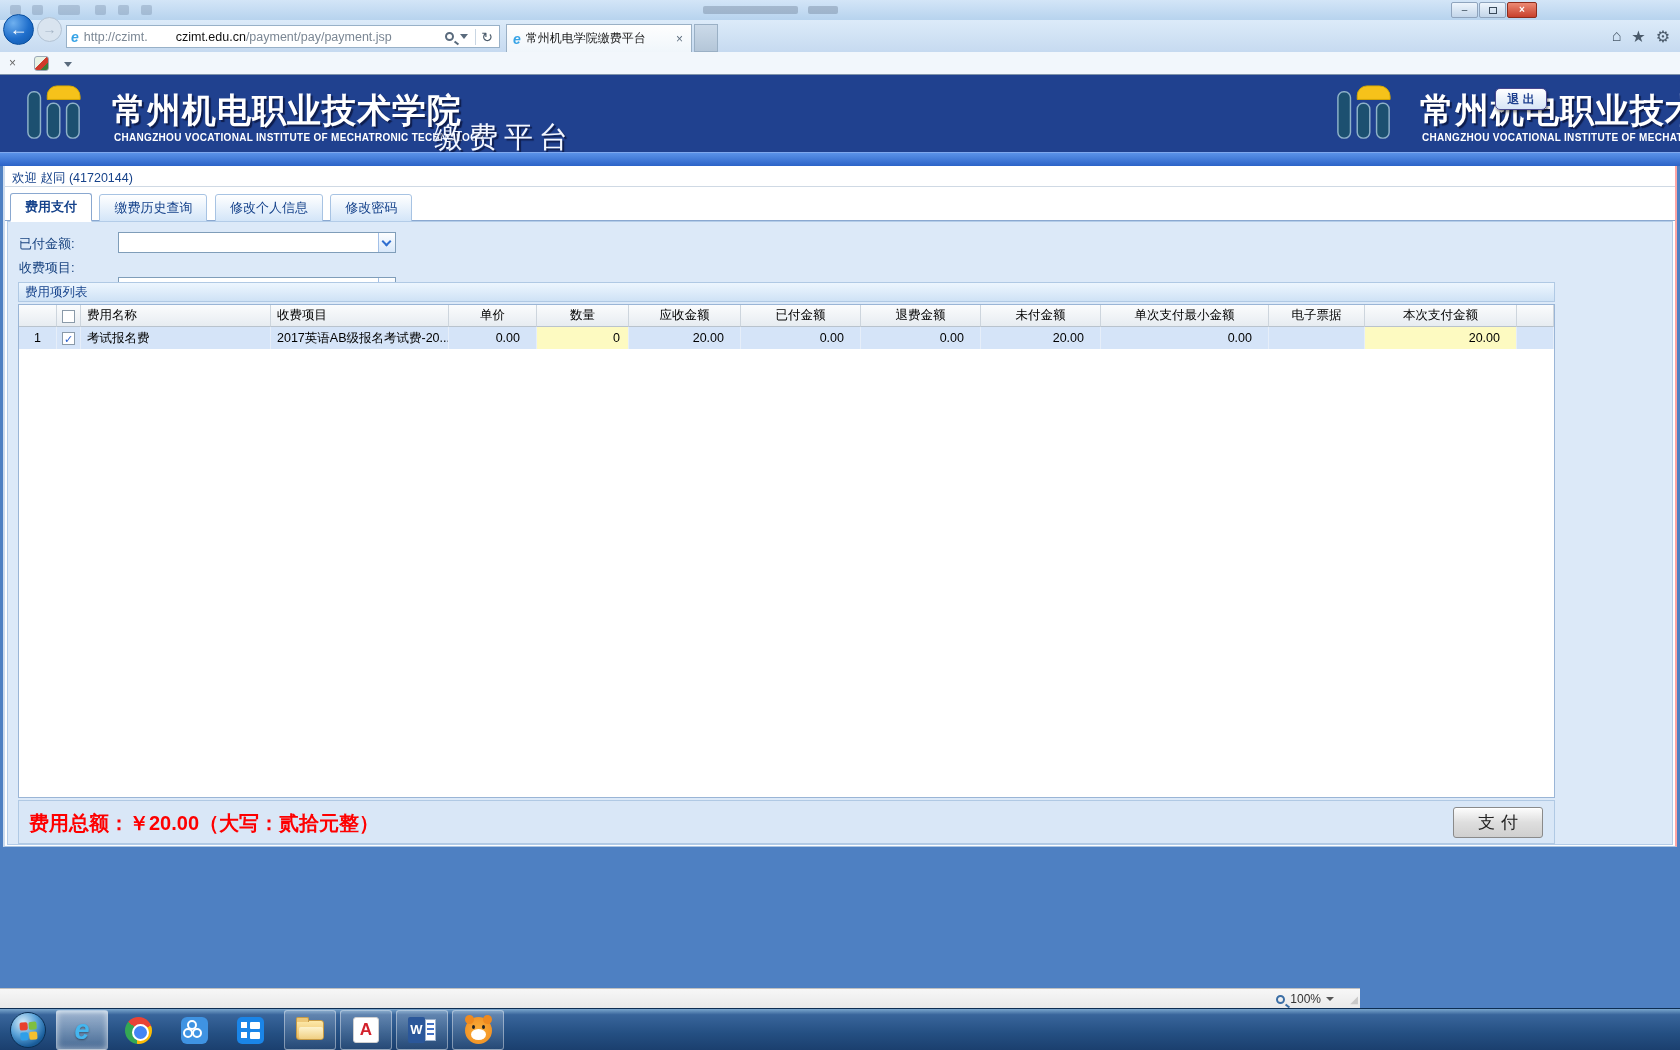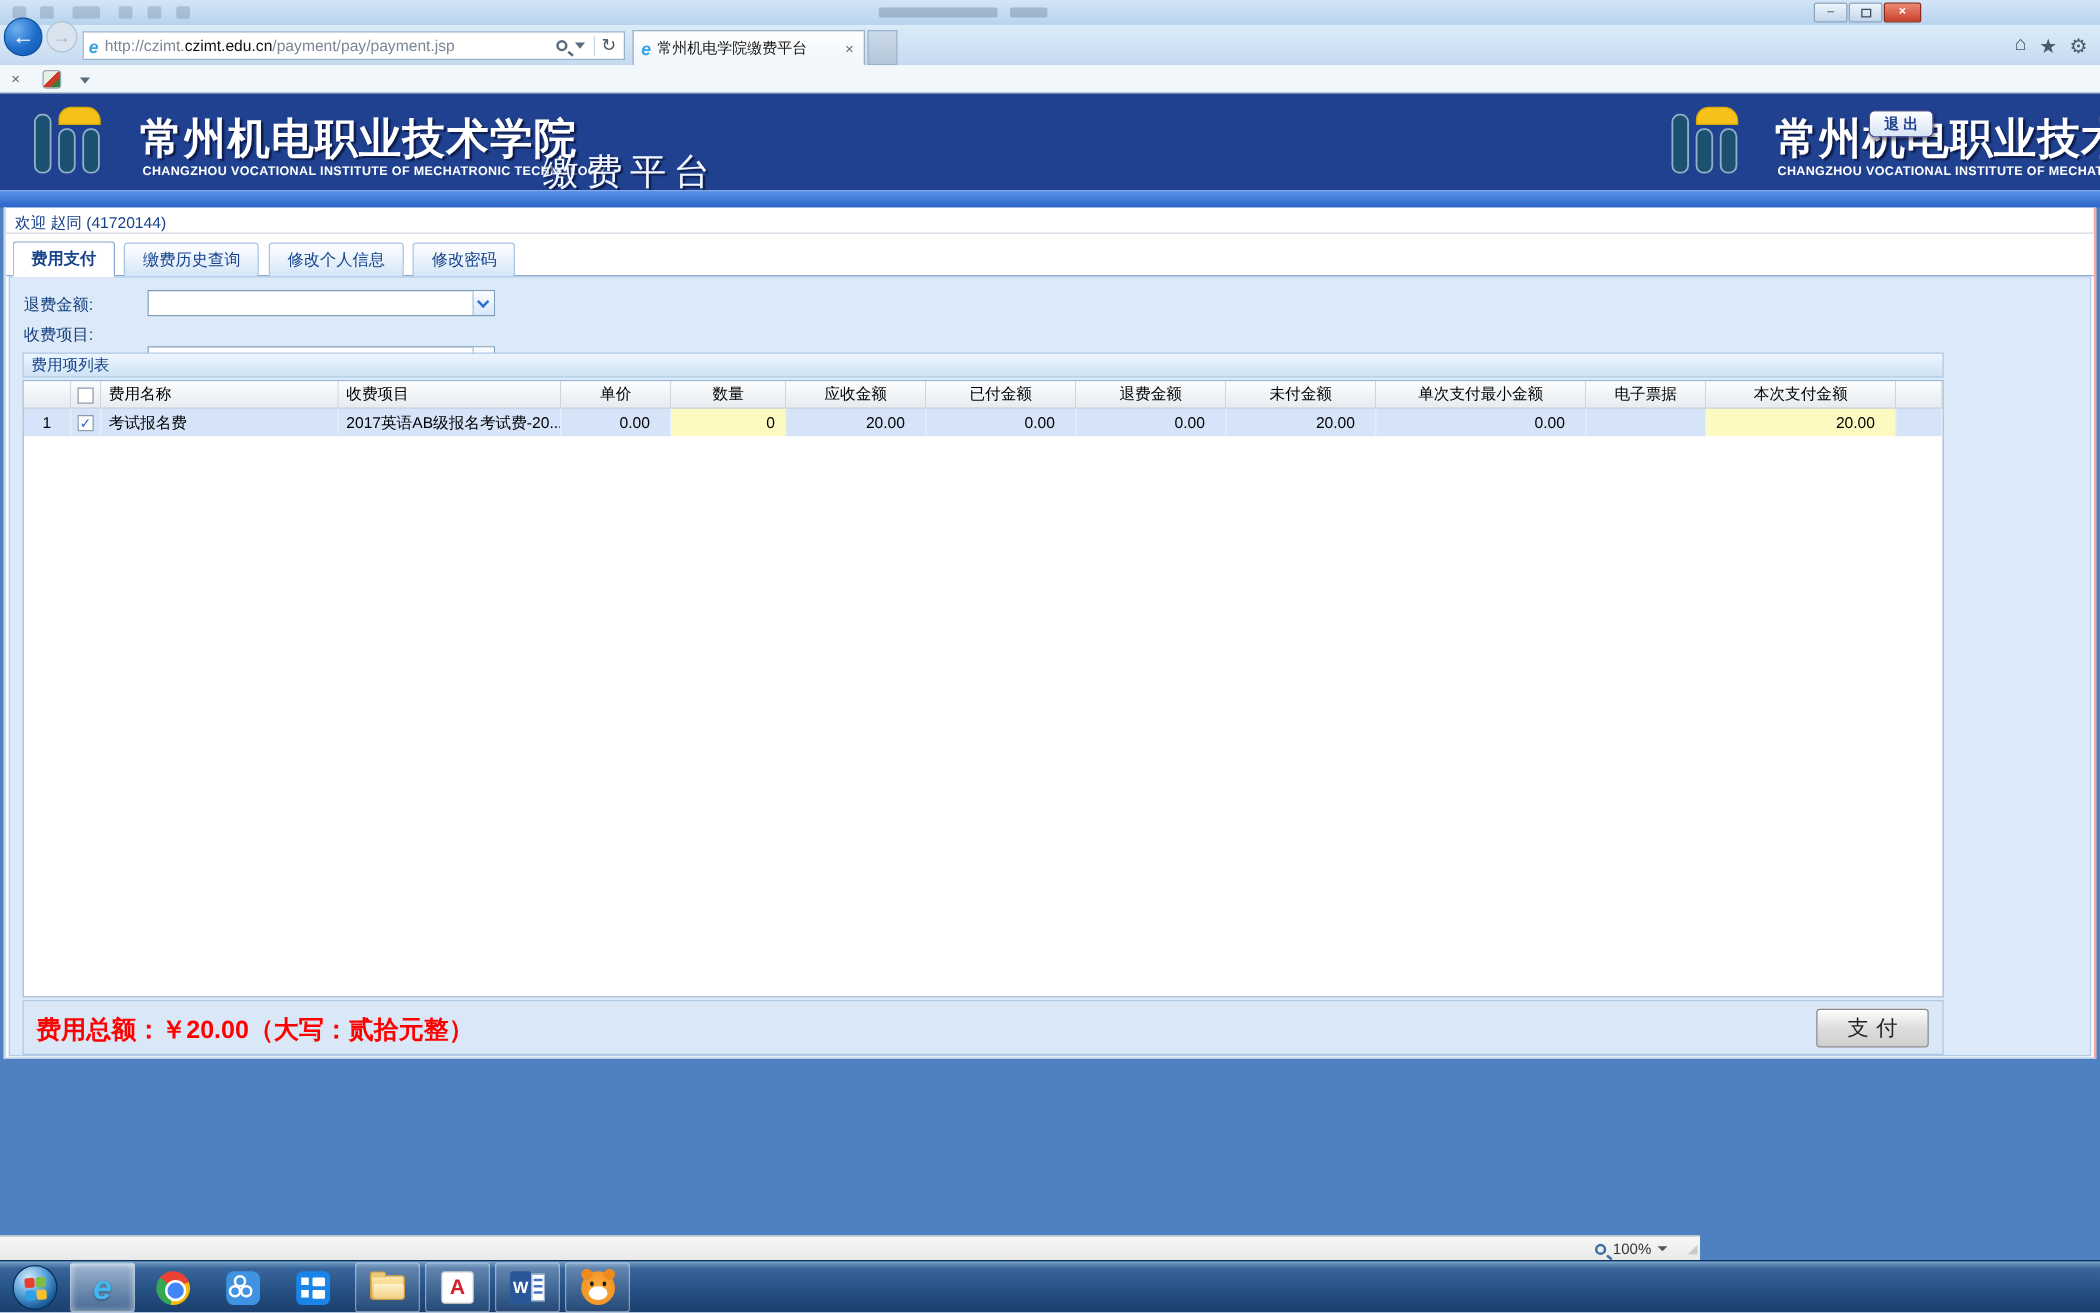--- a/index.html
+++ b/index.html
@@ -31,21 +31,21 @@
     border:1px solid #0a4f9e; color:#fff; font-size:18px; font-weight:bold;
     text-align:center; line-height:29px; z-index:3; }
   #fwd-btn { left:37px; top:-3px; width:25px; height:25px; border-radius:50%;
     background:#d9e4ef; border:1px solid #b3c3d4; color:#a4b4c5; font-size:14px;
     text-align:center; line-height:23px; }
   #url-box { left:66px; top:5px; width:434px; height:23px; background:#fff;
     border:1px solid #98b1c8; display:flex; align-items:center; padding:0 4px; }
   .ie-glyph { color:#36a3e6; font-style:italic; font-weight:bold; font-size:14px; margin-right:5px; }
   #url-text { font-size:12.5px; white-space:nowrap; overflow:hidden; flex:1; }
   #url-text .dim { color:#7b8794; }
-  #url-text .dom { color:#111; }
+  #url-text .dom { color:#111;margin-left:28px; }
   .mag { width:9px; height:9px; border:2px solid #5a6b7d; border-radius:50%; position:relative; margin:0 2px; }
   .mag::after { content:""; position:absolute; left:7px; top:8px; width:5px; height:2px;
     background:#5a6b7d; transform:rotate(40deg); }
   .chev-dn { width:0; height:0; border-left:4px solid transparent; border-right:4px solid transparent;
     border-top:5px solid #5a6b7d; margin:0 4px; }
   .vdiv { width:1px; height:16px; background:#c9d6e3; margin:0 3px; }
   .refresh-glyph { color:#4a5a6a; font-size:14px; margin:0 2px; }
   #tab { left:506px; top:4px; width:186px; height:28px; background:linear-gradient(#fefefe,#f0f6fb);
     border:1px solid #9ab0c5; border-bottom:none; display:flex; align-items:center; padding:0 6px; }
   #tab-title { font-size:12px; color:#1a1a1a; flex:1; white-space:nowrap; overflow:hidden; }
@@ -276,21 +276,21 @@
     <div id="welcome" class="abs">欢迎 赵同 (41720144)</div>
 
     <div id="tabbar" class="abs">
       <span class="tab-item active">费用支付</span>
       <span class="tab-item">缴费历史查询</span>
       <span class="tab-item">修改个人信息</span>
       <span class="tab-item">修改密码</span>
     </div>
 
     <div id="panel" class="abs">
-      <div class="abs form-label" style="left:11px; top:13px">退费金额:</div>
+      <div class="abs form-label" style="left:11px; top:13px">已付金额:</div>
       <div class="abs select-box" style="left:110px; top:10px">
         <div class="select-trigger">
             <i></i>
           </div>
       </div>
       <div class="abs form-label" style="left:11px; top:37px">收费项目:</div>
       <div class="abs select-box" style="left:110px; top:34px">
         <div class="select-trigger">
             <i></i>
           </div>

